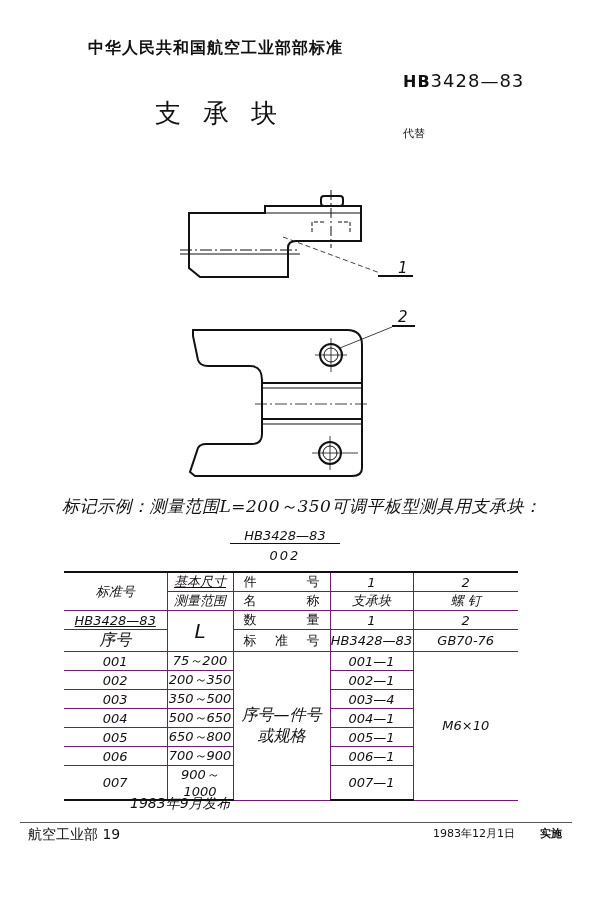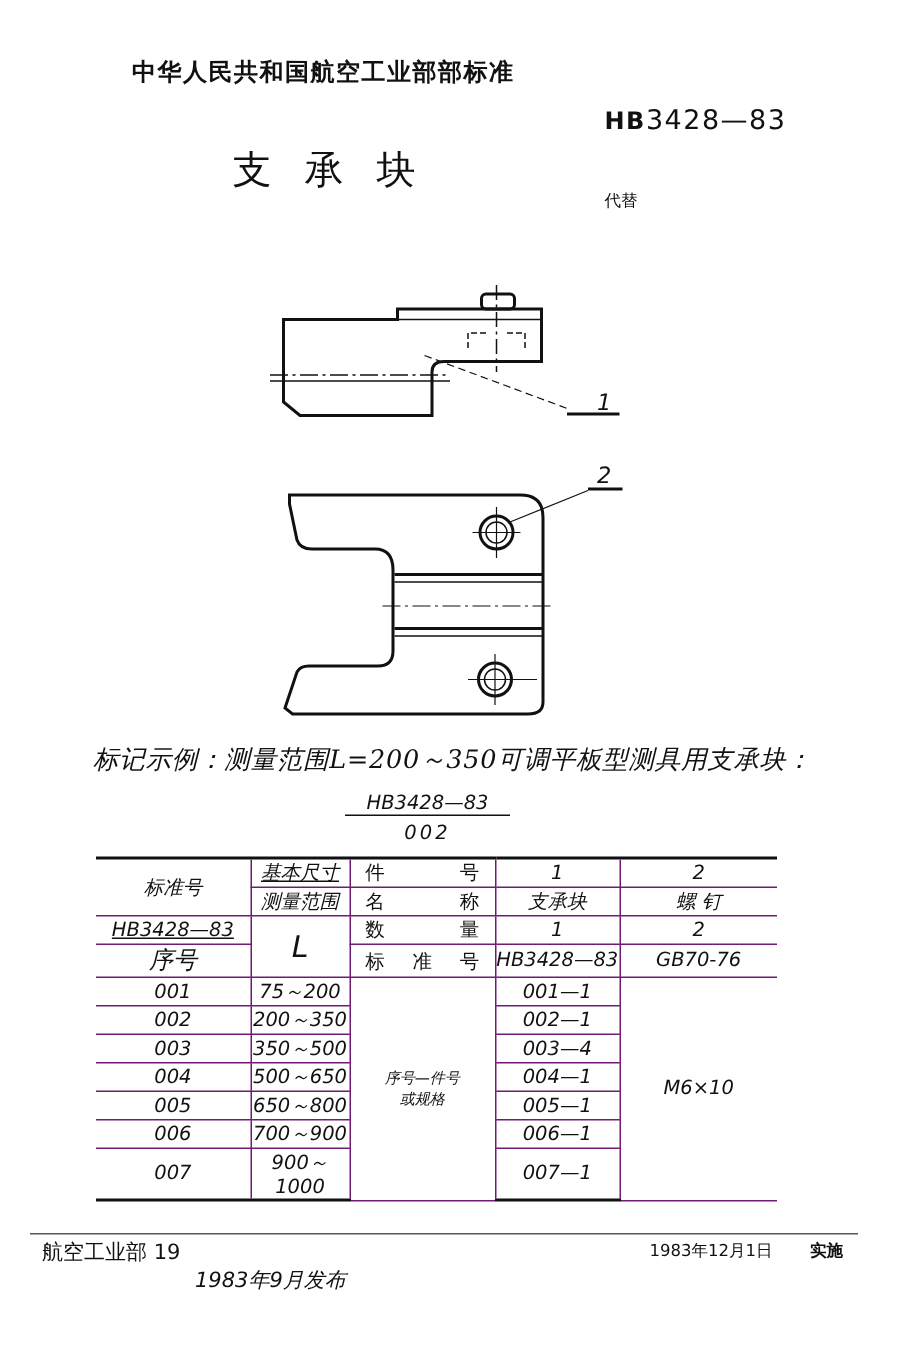--- a/index.html
+++ b/index.html
@@ -29,21 +29,21 @@
     table.spec tr.top td { border-top: 2.5px solid #111; }
     table.spec tr.last td { border-bottom: 2.5px solid #111; }
     table.spec td.noleft { border-left: none; }
     table.spec td.noright { border-right: none; }
     .cjk { font-style: normal; font-family: "DejaVu Serif", serif; }
     .hb-code { text-decoration: underline; font-size: 13px; }
     .big-l { font-size: 20px; font-style: italic; }
     .spread { display: flex; justify-content: space-between; padding: 0 10px; font-style: normal; font-family: "DejaVu Serif", serif; }
     .footer-line { left: 20px; top: 822px; width: 552px; height: 0; border-top: 1px solid #555; }
     .footer-left { left: 28px; top: 826px; font-size: 14px; font-weight: normal; }
-    .footer-issue { left: 130px; top: 845px; font-size: 14px; font-style: italic; }
+    .footer-issue { left: 130px; top: 795px; font-size: 14px; font-style: italic; }
     .footer-date { left: 433px; top: 826px; font-size: 11px; }
     .footer-impl { left: 540px; top: 826px; font-size: 11px; font-weight: bold; text-align: center; }
     .page-no { left: 545px; top: 873px; font-size: 14px; font-style: italic; margin-top: 28px; }
   </style>
 </head>
 <body>
 
 <div class="abs hdr-org">中华人民共和国航空工业部部标准</div>
 <div class="abs std-no"><span class="pre">HB</span><span>3428—83</span></div>
 <div class="abs title">支承块</div>
@@ -140,21 +140,21 @@
             <span>准</span>
             <span>号</span>
           </div>
         </td>
     <td>HB3428—83</td>
     <td class="noright">GB70-76</td>
   </tr>
   <tr>
     <td class="noleft">001</td>
     <td>75～200</td>
-    <td rowspan="7" class="cjk" style="font-size:10px">
+    <td rowspan="7" class="cjk" style="font-size:16px">
           <div>序号—件号</div>
           <div>或规格</div>
         </td>
     <td>001—1</td>
     <td rowspan="7" class="noright">M6×10</td>
   </tr>
   <tr>
     <td class="noleft">002</td>
     <td>200～350</td>
     <td>002—1</td>

